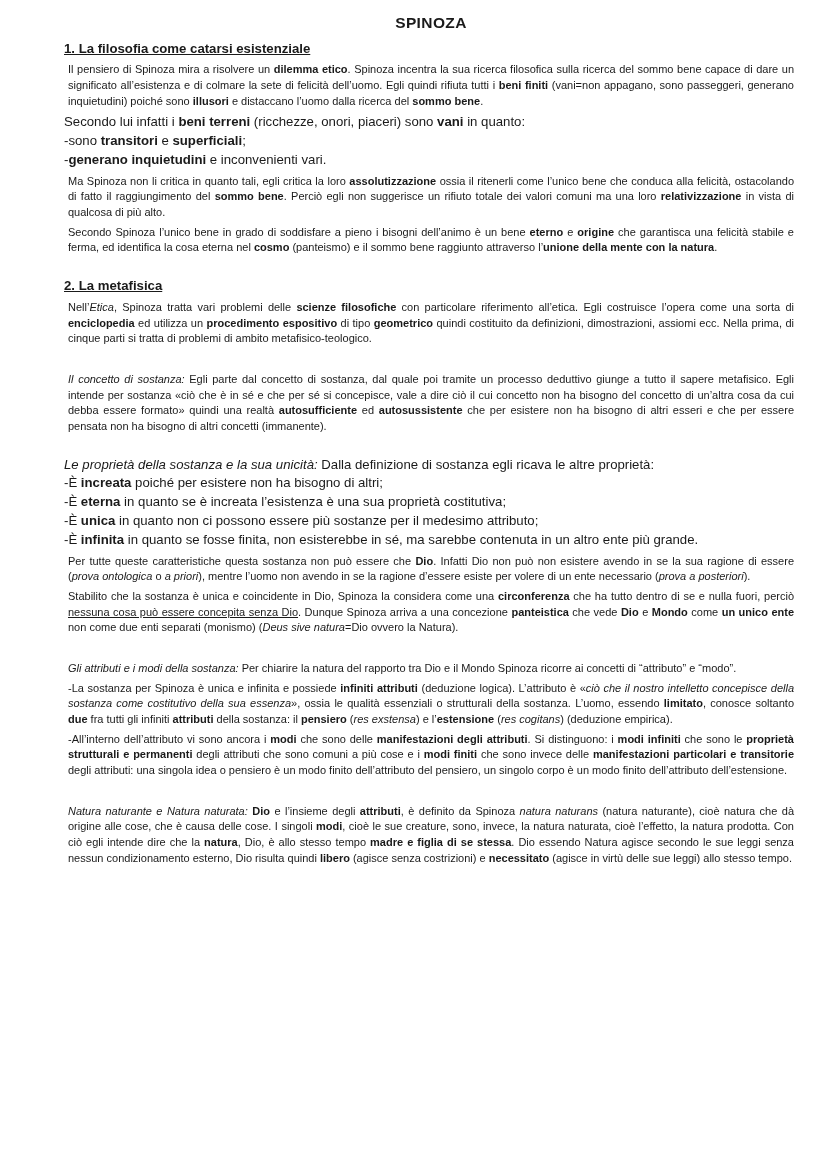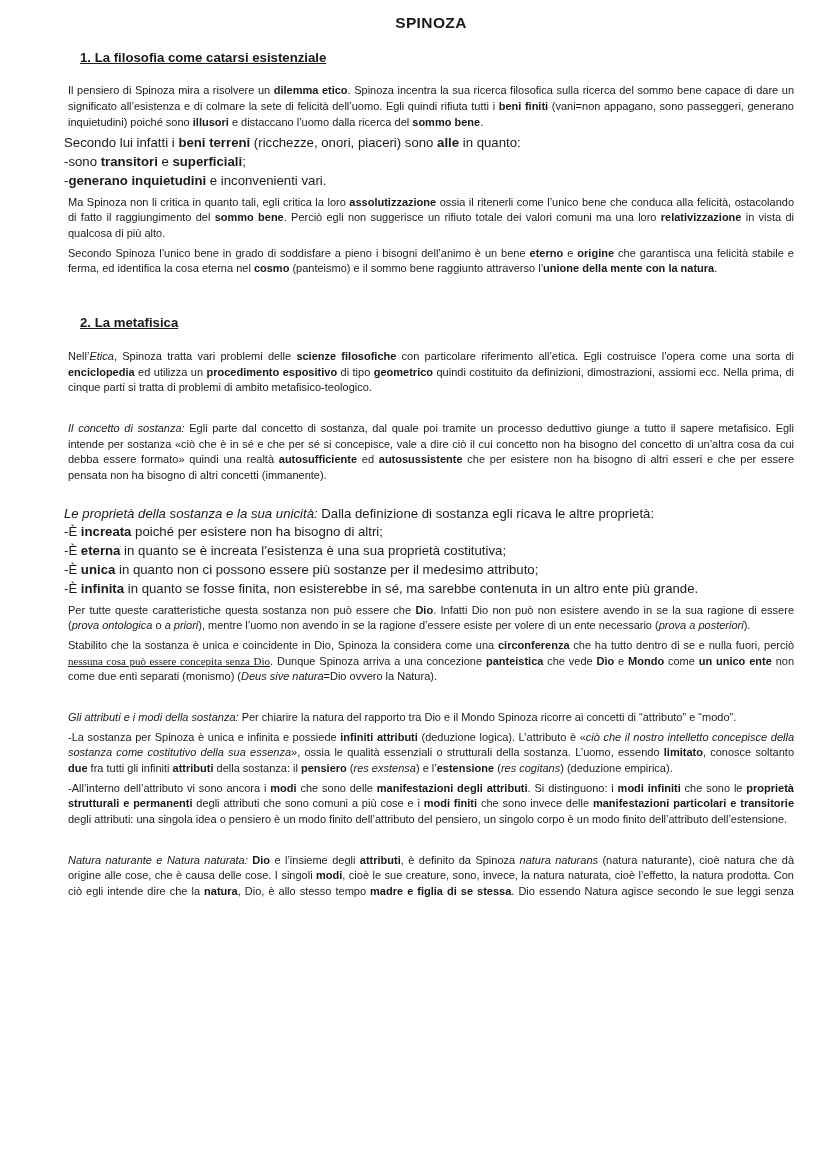--- a/index.html
+++ b/index.html
@@ -25,21 +25,21 @@
     font-size: 15.5px;
     font-weight: bold;
     letter-spacing: 0.4px;
     margin: 0 0 7px 0;
     line-height: 1.2;
   }
   .section-heading {
     font-size: 13.2px;
     font-weight: bold;
     text-decoration: underline;
-    margin: 16px;
+    margin: 0;
     line-height: 1.42;
     display: block;
   }
   p.para {
     font-size: 11px;
     line-height: 1.425;
     margin: 4px;
     text-align: justify;
     text-justify: inter-word;
     hyphens: none;
@@ -49,35 +49,35 @@
     line-height: 1.425;
     margin: 0;
     text-align: left;
   }
   .spacer {
     height: 17px;
   }
   b { font-weight: bold; }
   i { font-style: italic; }
   .bi { font-weight: normal; font-style: italic; }
-  .u  { text-decoration: underline; font-family: Liberation Serif, serif; }
+  .u  { text-decoration: underline; }
   
 </style>
 </head>
 <body>
 
 <div class="page">
 
   <h1 class="doc-title">SPINOZA</h1>
 
   <div class="section-heading">1. La filosofia come catarsi esistenziale</div>
 
   <p class="para"><span>Il pensiero di Spinoza mira a risolvere un </span><b>dilemma etico</b><span>. Spinoza incentra la sua ricerca filosofica sulla ricerca del sommo bene capace di dare un significato all’esistenza e di colmare la sete di felicità dell’uomo. Egli quindi rifiuta tutti i </span><b>beni finiti</b><span> (vani=non appagano, sono passeggeri, generano inquietudini) poiché sono </span><b>illusori</b><span> e distaccano l’uomo dalla ricerca del </span><b>sommo bene</b><span>.</span></p>
 
-  <p class="nojust"><span>Secondo lui infatti i </span><b>beni terreni</b><span> (ricchezze, onori, piaceri) sono </span><b>alle</b><span> in quanto:</span></p>
+  <p class="nojust"><span>Secondo lui infatti i </span><b>beni terreni</b><span> (ricchezze, onori, piaceri) sono </span><b>vani</b><span> in quanto:</span></p>
 
 
   <p class="nojust"><span>-sono </span><b>transitori</b><span> e </span><b>superficiali</b><span>;</span></p>
 
   <p class="nojust"><span>-</span><b>generano inquietudini</b><span> e inconvenienti vari.</span></p>
 
   <p class="para"><span>Ma Spinoza non li critica in quanto tali, egli critica la loro </span><b>assolutizzazione</b><span> ossia il ritenerli come l’unico bene che conduca alla felicità, ostacolando di fatto il raggiungimento del </span><b>sommo bene</b><span>. Perciò egli non suggerisce un rifiuto totale dei valori comuni ma una loro </span><b>relativizzazione</b><span> in vista di qualcosa di più alto.</span></p>
 
   <p class="para"><span>Secondo Spinoza l’unico bene in grado di soddisfare a pieno i bisogni dell’animo è un bene </span><b>eterno</b><span> e </span><b>origine</b><span> che garantisca una felicità stabile e ferma, ed identifica la cosa eterna nel </span><b>cosmo</b><span> (panteismo) e il sommo bene raggiunto attraverso l’</span><b>unione della mente con la natura</b><span>.</span></p>
 

